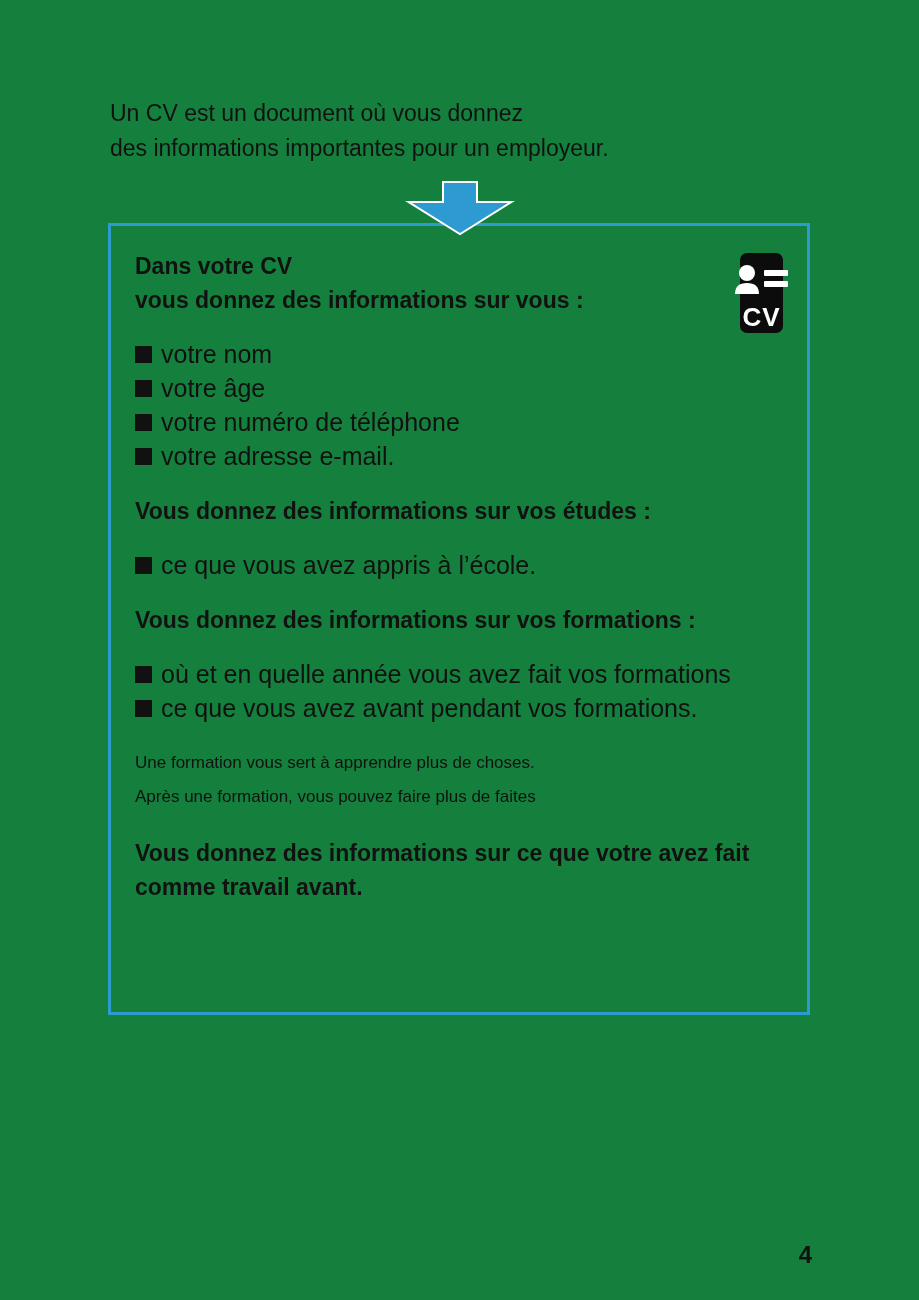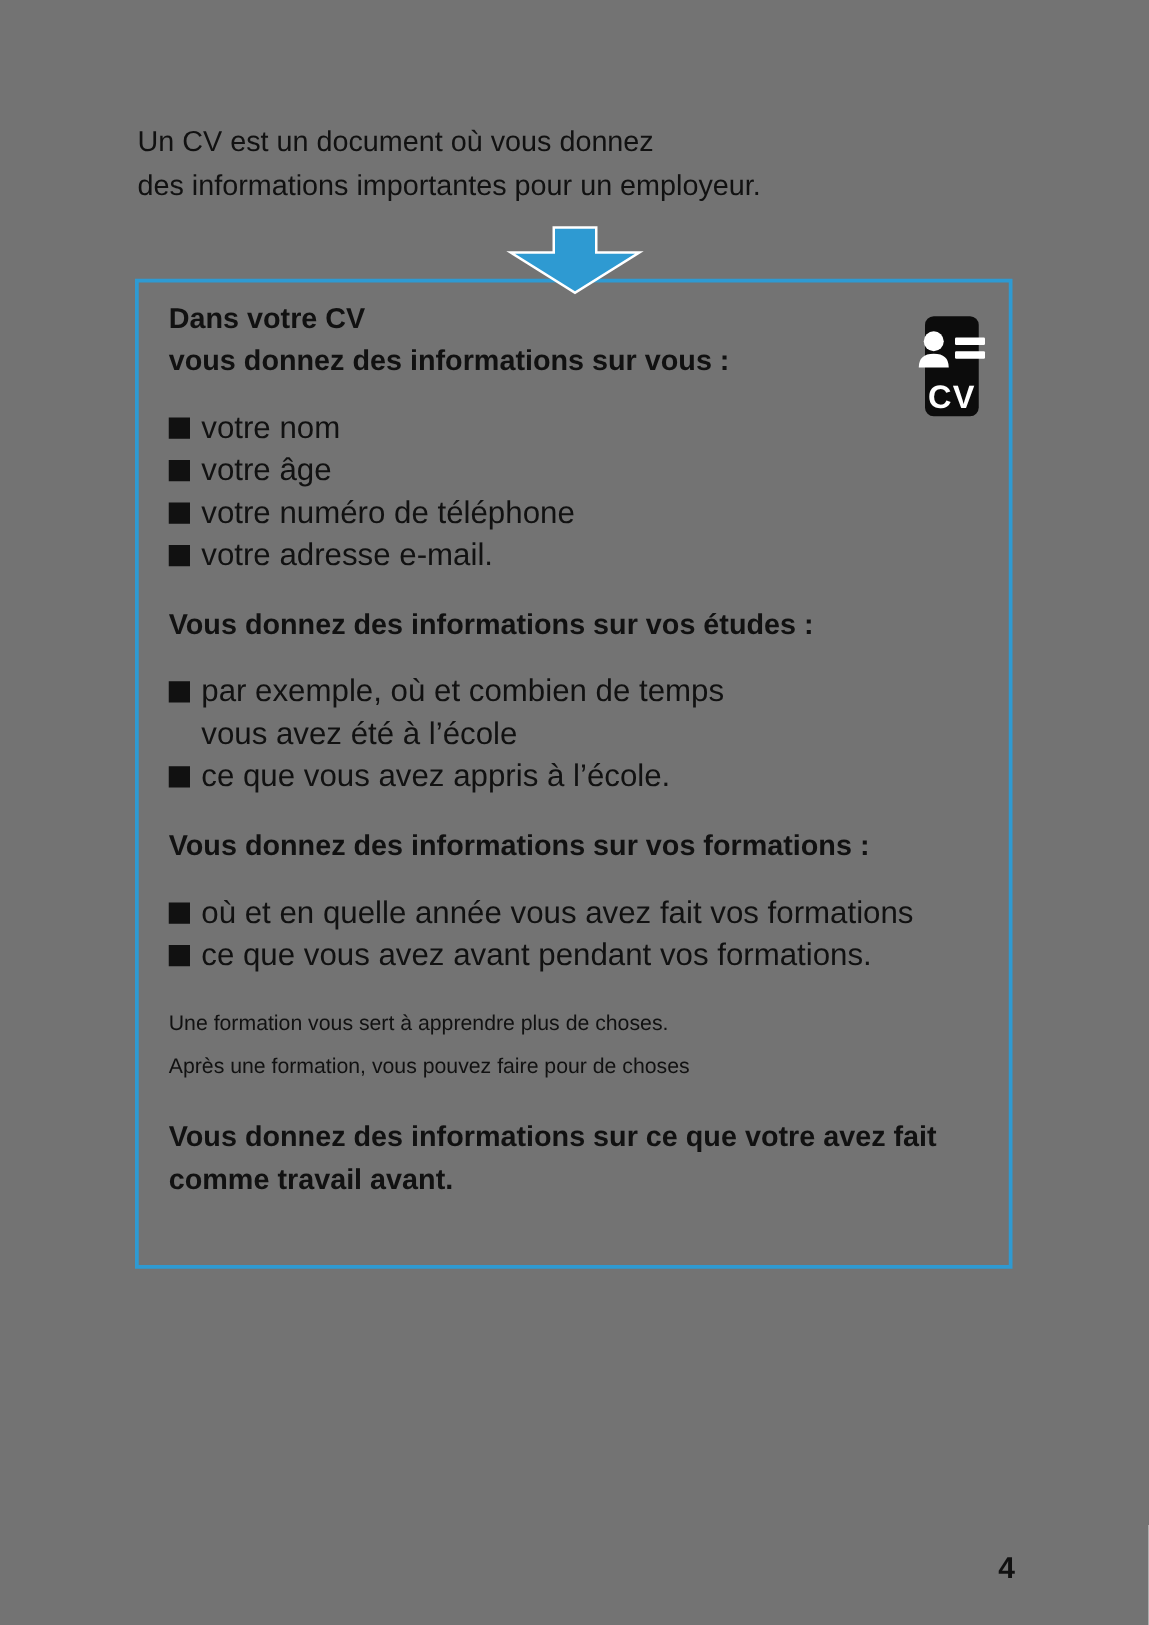--- a/index.html
+++ b/index.html
@@ -1,21 +1,21 @@
 <!DOCTYPE html>
 <html><head>
 <meta charset="utf-8">
 <style>
   * { box-sizing: border-box; }
   html, body { margin: 0; padding: 0; background: #ffffff; }
   .page {
     position: relative;
     width: 919px;
     height: 1300px;
-    background: #737373;
+    background: #15803d;
     font-family: "Liberation Sans", sans-serif;
     color: #111111;
     overflow: hidden;
   }
   .line { white-space: nowrap; }
 
   
   .intro {
     position: absolute;
     left: 110px;
@@ -40,21 +40,21 @@
     width: 702px;
     height: 792px;
     border: 3px solid #2E9AD2;
     padding: 11px 14px 0 24px;
     z-index: 1;
   }
   .heading {
     font-size: 23px;
     font-weight: bold;
     line-height: 34px;
-    margin: 0 0 20px 0;
+    margin: 12px 0 20px 0;
   }
   .list { margin: 0 0 21px 0; }
   .li {
     display: flex;
     align-items: flex-start;
     font-size: 25px;
     line-height: 34px;
   }
   .sq {
     flex: none;
@@ -164,27 +164,20 @@
     </div>
 
     <div>
       <div class="heading">
         <div class="line">Vous donnez des informations sur vos études :</div>
       </div>
       <div class="list">
         <div class="li">
           <span class="sq"></span>
           <div>
-            <div class="line">par exemple, où et combien de temps</div>
-            <div class="line">vous avez été à l’école</div>
-          </div>
-        </div>
-        <div class="li">
-          <span class="sq"></span>
-          <div>
               <div class="line">ce que vous avez appris à l’école.</div>
             </div>
         </div>
       </div>
     </div>
 
     <div>
       <div class="heading">
         <div class="line">Vous donnez des informations sur vos formations :</div>
       </div>
@@ -199,21 +192,21 @@
           <span class="sq"></span>
           <div>
               <div class="line">ce que vous avez avant pendant vos formations.</div>
             </div>
         </div>
       </div>
     </div>
 
     <div class="para">
       <div class="line">Une formation vous sert à apprendre plus de choses.</div>
-      <div class="line">Après une formation, vous pouvez faire pour de choses</div>
+      <div class="line">Après une formation, vous pouvez faire plus de faites</div>
     </div>
 
     <div class="para-bold">
       <div class="line">Vous donnez des informations sur ce que votre avez fait</div>
       <div class="line">comme travail avant.</div>
     </div>
 
   </div>
 
   <svg class="arrow-svg" width="114" height="60" viewBox="0 0 114 60">

